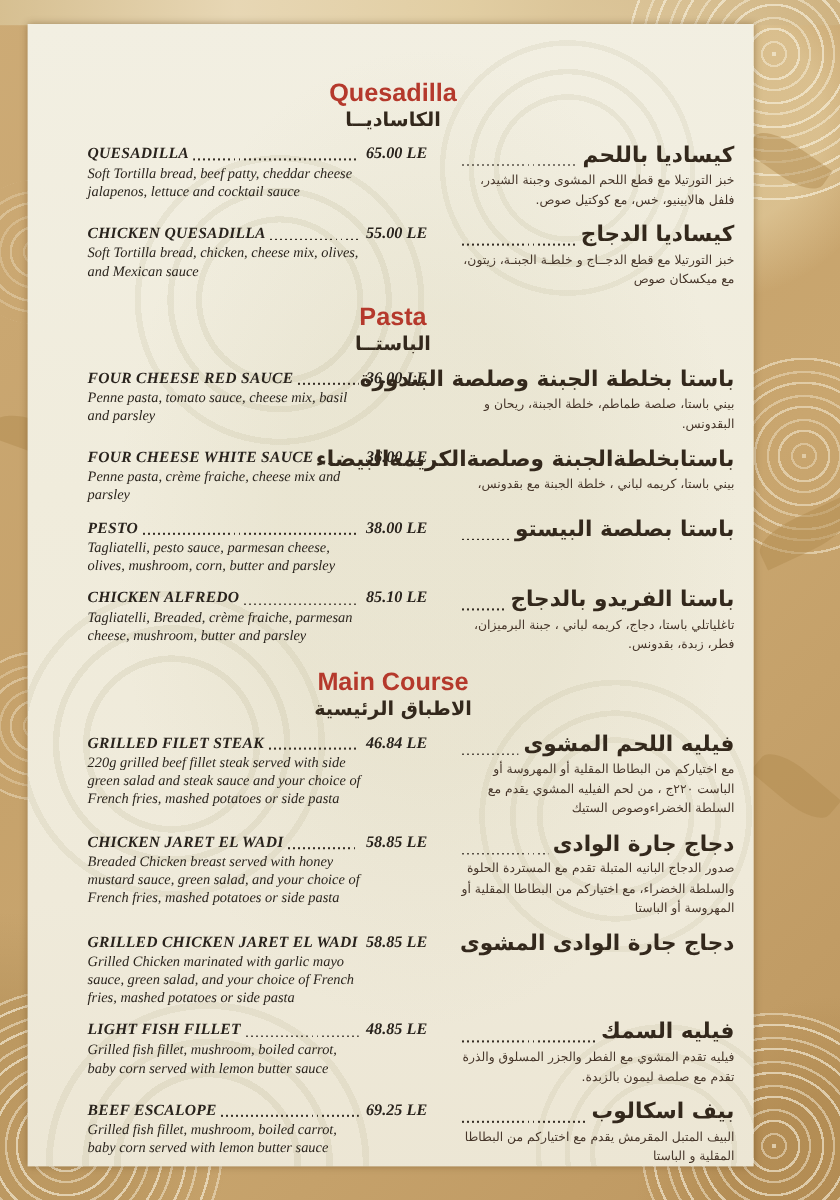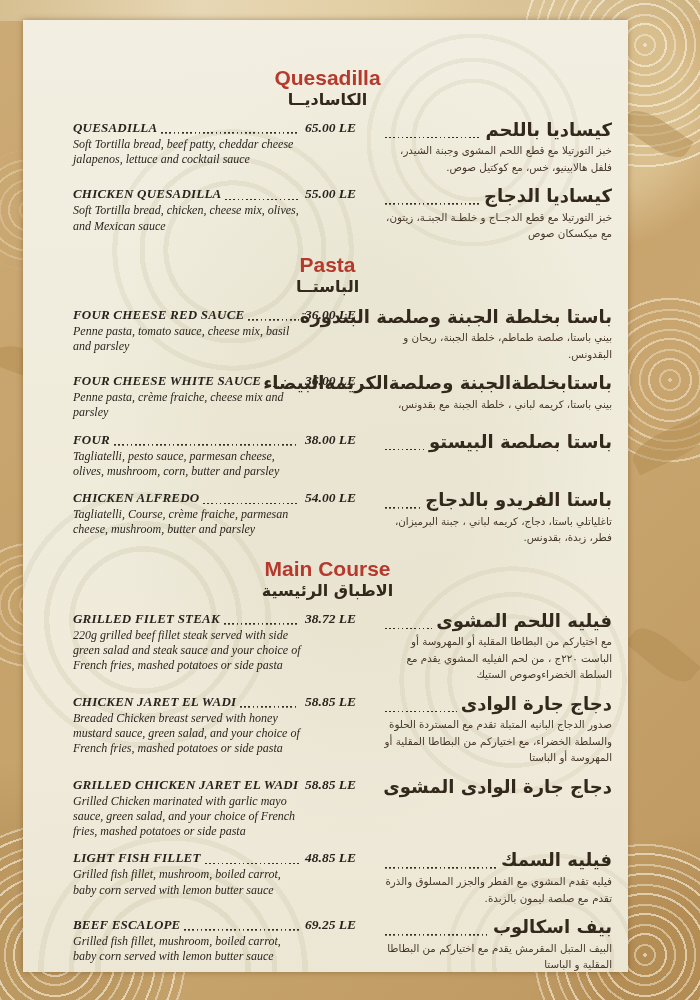--- a/index.html
+++ b/index.html
@@ -180,43 +180,43 @@
               <span class="ar-name">باستابخلطةالجبنة وصلصةالكريمةالبيضاء</span>
               <span class="ar-dots"></span>
             </div>
             <div class="ar-desc">بيني باستا، كريمه لباني ، خلطة الجبنة مع بقدونس،</div>
           </div>
         </div>
         <div class="item">
           <div class="icon-col"><span class="seal"></span></div>
           <div class="en-col">
             <div class="en-line">
-              <span class="en-name">FOUR</span>
+              <span class="en-name">PESTO</span>
               <span class="dots"></span>
             </div>
             <div class="en-desc">Tagliatelli, pesto sauce, parmesan cheese, olives, mushroom, corn, butter and parsley</div>
           </div>
           <div class="price-col">38.00 LE</div>
           <div class="ar-col">
             <div class="ar-line">
               <span class="ar-name">باستا بصلصة البيستو</span>
               <span class="ar-dots"></span>
             </div>
           </div>
         </div>
         <div class="item">
           <div class="icon-col"><span class="seal"></span></div>
           <div class="en-col">
             <div class="en-line">
               <span class="en-name">CHICKEN ALFREDO</span>
               <span class="dots"></span>
             </div>
-            <div class="en-desc">Tagliatelli, Course, crème fraiche, parmesan cheese, mushroom, butter and parsley</div>
-          </div>
-          <div class="price-col">54.00 LE</div>
+            <div class="en-desc">Tagliatelli, Breaded, crème fraiche, parmesan cheese, mushroom, butter and parsley</div>
+          </div>
+          <div class="price-col">85.10 LE</div>
           <div class="ar-col">
             <div class="ar-line">
               <span class="ar-name">باستا الفريدو بالدجاج</span>
               <span class="ar-dots"></span>
             </div>
             <div class="ar-desc">تاغلياتلي باستا، دجاج، كريمه لباني ، جبنة البرميزان، فطر، زبدة، بقدونس.</div>
           </div>
         </div>
       </div>
       <div class="sec">
@@ -226,21 +226,21 @@
         </div>
         <div class="item">
           <div class="icon-col"><span class="seal"></span></div>
           <div class="en-col">
             <div class="en-line">
               <span class="en-name">GRILLED FILET STEAK</span>
               <span class="dots"></span>
             </div>
             <div class="en-desc">220g grilled beef fillet steak served with side green salad and steak sauce and your choice of French fries, mashed potatoes or side pasta</div>
           </div>
-          <div class="price-col">38.72 LE</div>
+          <div class="price-col">46.84 LE</div>
           <div class="ar-col">
             <div class="ar-line">
               <span class="ar-name">فيليه اللحم المشوى</span>
               <span class="ar-dots"></span>
             </div>
             <div class="ar-desc">مع اختياركم من البطاطا المقلية أو المهروسة أو الباست ٢٢٠ج ، من لحم الفيليه المشوي يقدم مع السلطة الخضراءوصوص الستيك</div>
           </div>
         </div>
         <div class="item">
           <div class="icon-col"><span class="seal"></span></div>

